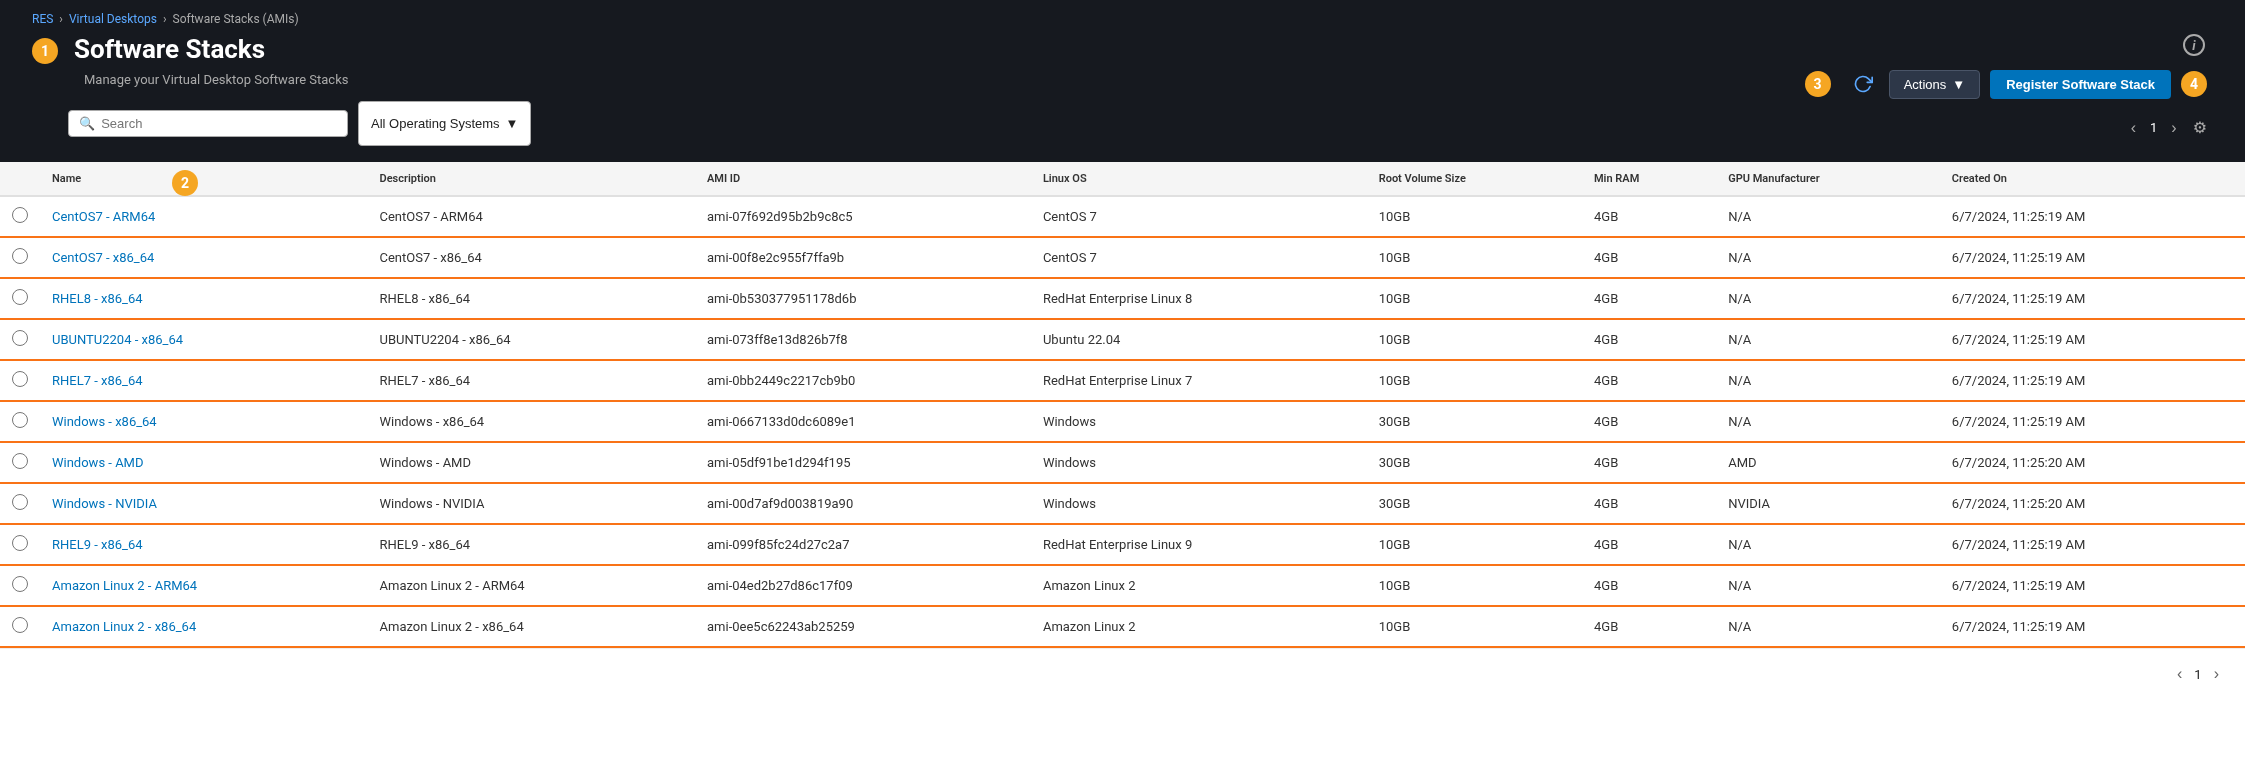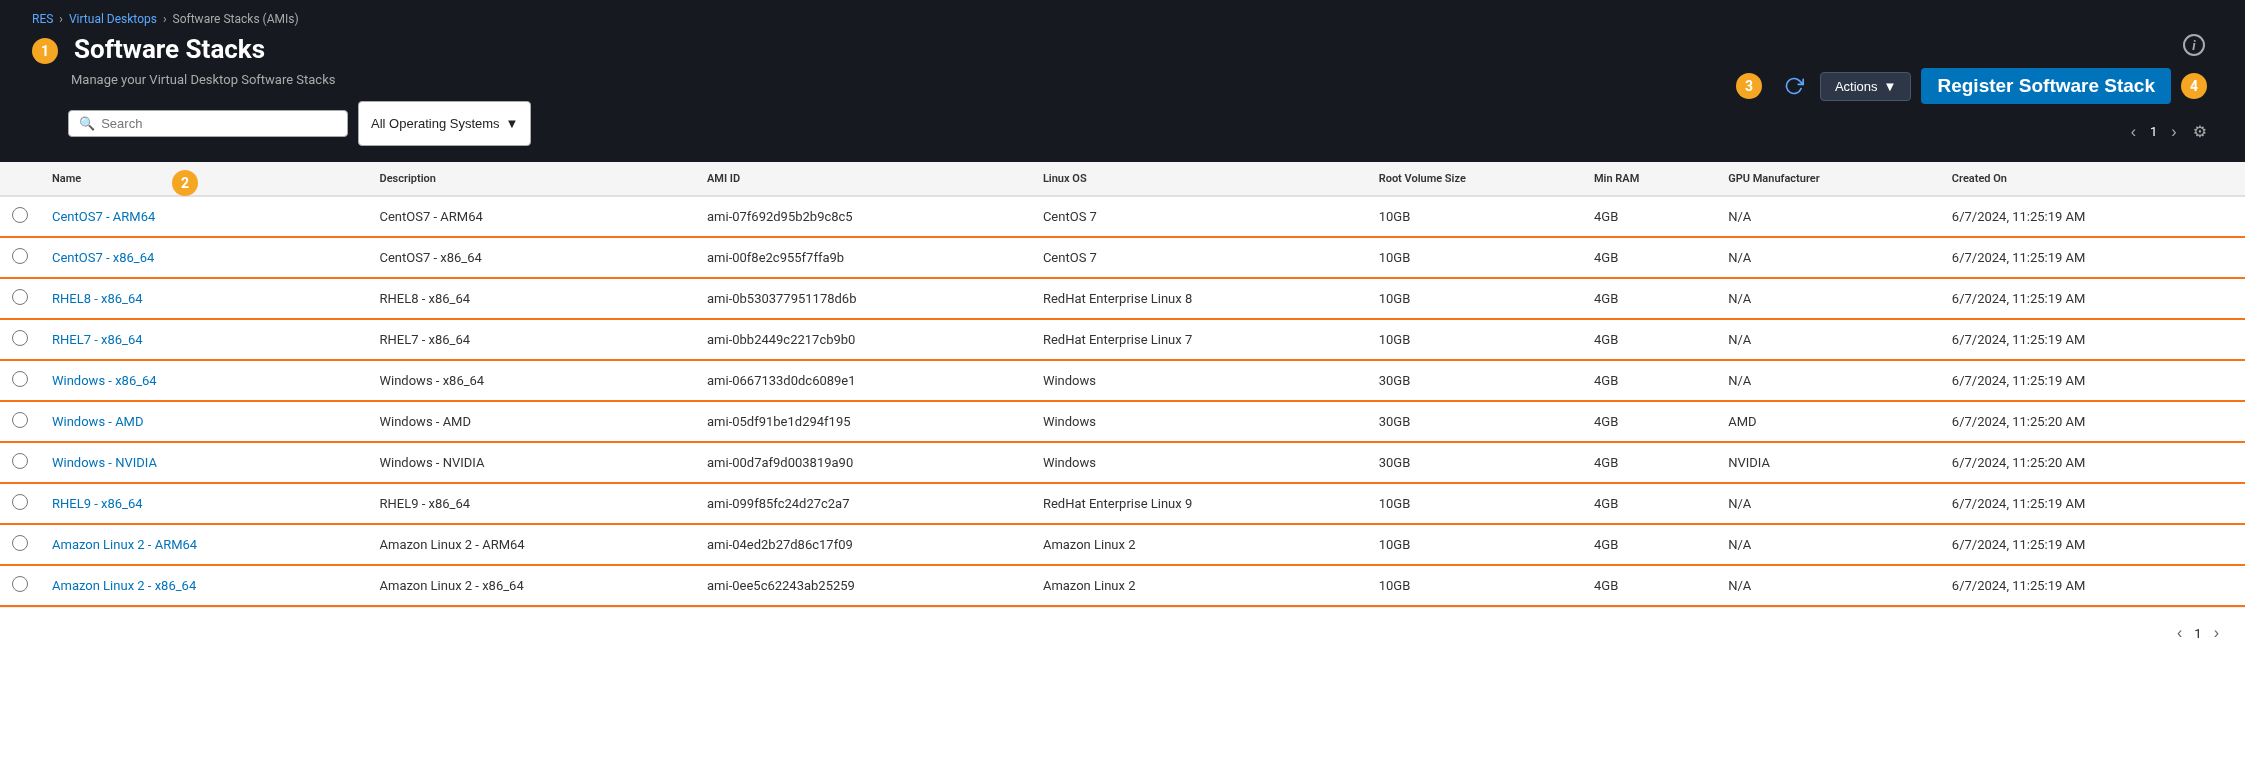--- a/index.html
+++ b/index.html
@@ -76,21 +76,21 @@
       align-items: center;
       gap: 6px;
     }
     .register-btn {
       background: #0073bb;
       border: none;
       color: #fff;
       padding: 7px 16px;
       border-radius: 4px;
       cursor: pointer;
-      font-size: 19px;
+      font-size: 13px;
       font-weight: 600;
     }
     .search-filter-row {
       display: flex;
       align-items: center;
       gap: 10px;
       margin-top: 4px;
     }
     .search-box {
       display: flex;
@@ -252,21 +252,21 @@
       <span class="breadcrumb-sep">›</span>
       <span>Software Stacks (AMIs)</span>
     </div>
 
     <div class="header-row">
       <div class="title-section">
         <div style="display:flex;align-items:center;gap:10px;">
           <span class="step-badge">1</span>
           <h1>Software Stacks</h1>
         </div>
-        <div style="display:flex;align-items:center;gap:8px;margin-top:4px;margin-left:39px;">
+        <div style="display:flex;align-items:center;gap:8px;margin-top:4px;margin-left:52px;">
           <span class="subtitle">Manage your Virtual Desktop Software Stacks</span>
         </div>
         <div class="search-filter-row" style="margin-left:36px;">
           <div class="search-box">
             <span class="search-icon-span">🔍</span>
             <input type="text" placeholder="Search" style="">
           </div>
           <button class="os-filter">
             <span>All Operating Systems</span>
             <span>▼</span>
@@ -370,20 +370,35 @@
       <td>10GB</td>
       <td>4GB</td>
       <td>N/A</td>
       <td>6/7/2024, 11:25:19 AM</td>
     </tr>
         <tr>
       <td class="radio-col">
         <input type="radio" name="row-select" style="">
       </td>
       <td>
+        <a class="name-link" href="#">UBUNTU2204 - x86_64</a>
+      </td>
+      <td>UBUNTU2204 - x86_64</td>
+      <td>ami-073ff8e13d826b7f8</td>
+      <td>Ubuntu 22.04</td>
+      <td>10GB</td>
+      <td>4GB</td>
+      <td>N/A</td>
+      <td>6/7/2024, 11:25:19 AM</td>
+    </tr>
+        <tr>
+      <td class="radio-col">
+        <input type="radio" name="row-select" style="">
+      </td>
+      <td>
         <a class="name-link" href="#">RHEL7 - x86_64</a>
       </td>
       <td>RHEL7 - x86_64</td>
       <td>ami-0bb2449c2217cb9b0</td>
       <td>RedHat Enterprise Linux 7</td>
       <td>10GB</td>
       <td>4GB</td>
       <td>N/A</td>
       <td>6/7/2024, 11:25:19 AM</td>
     </tr>

